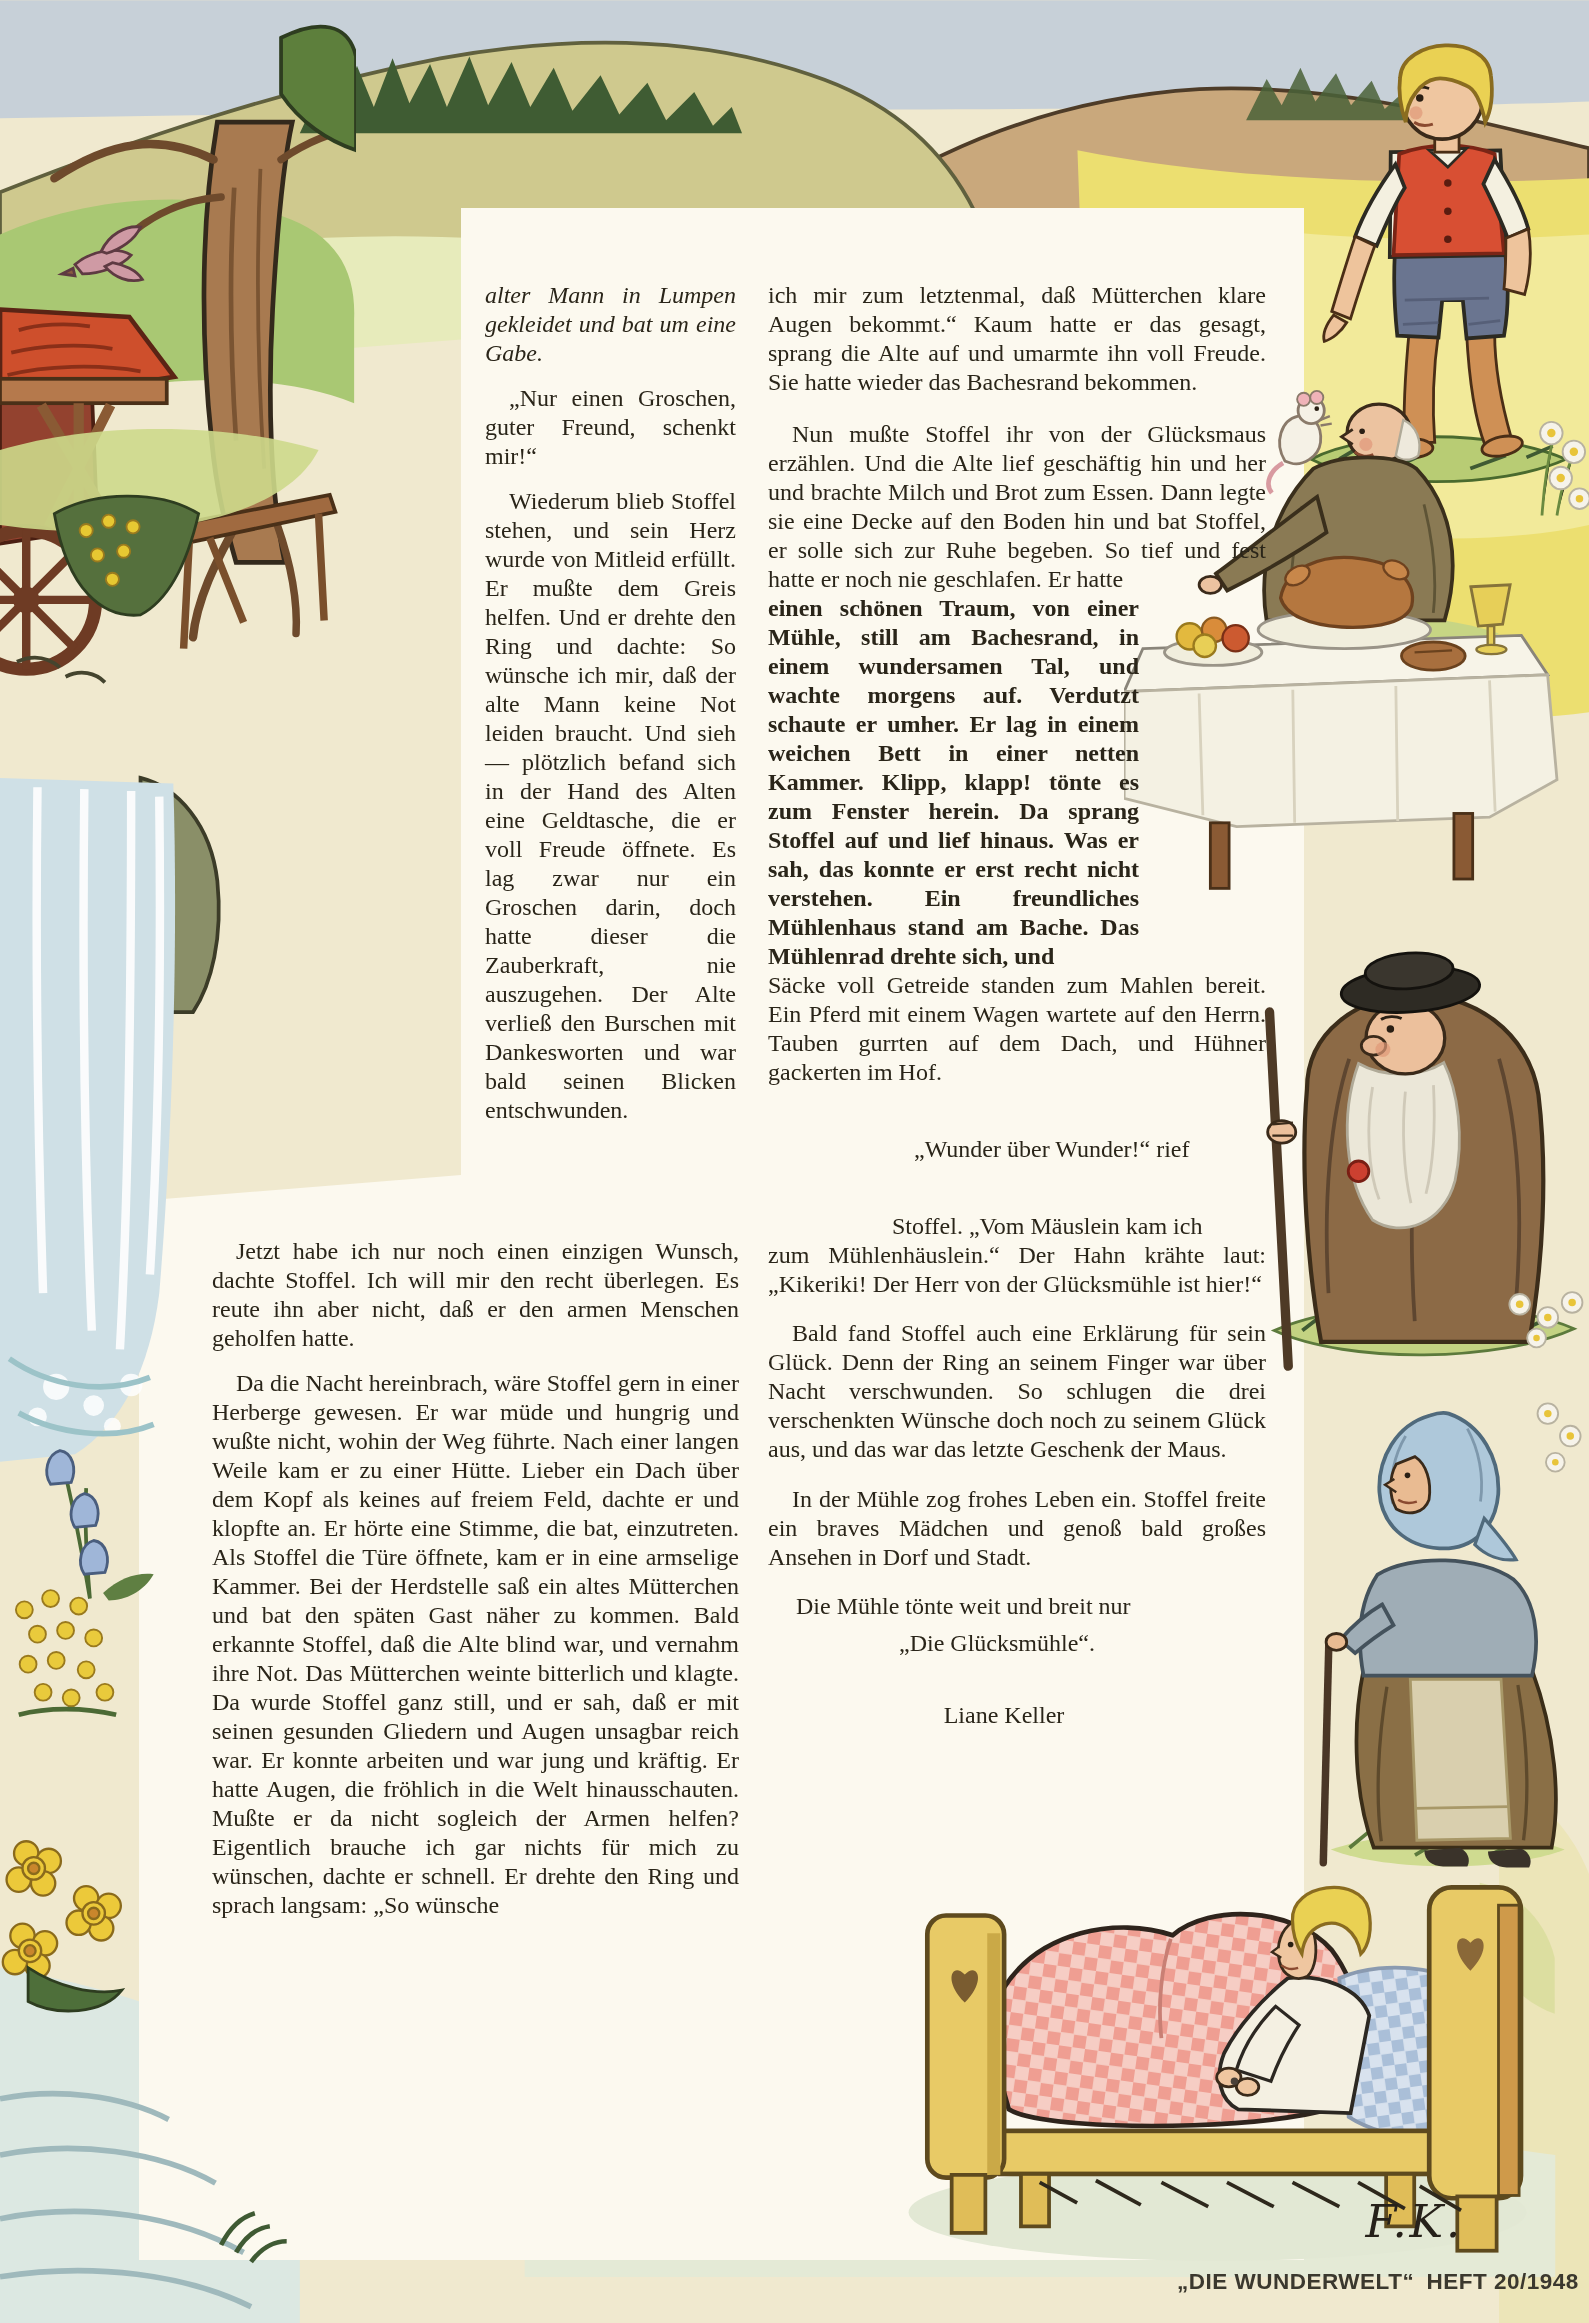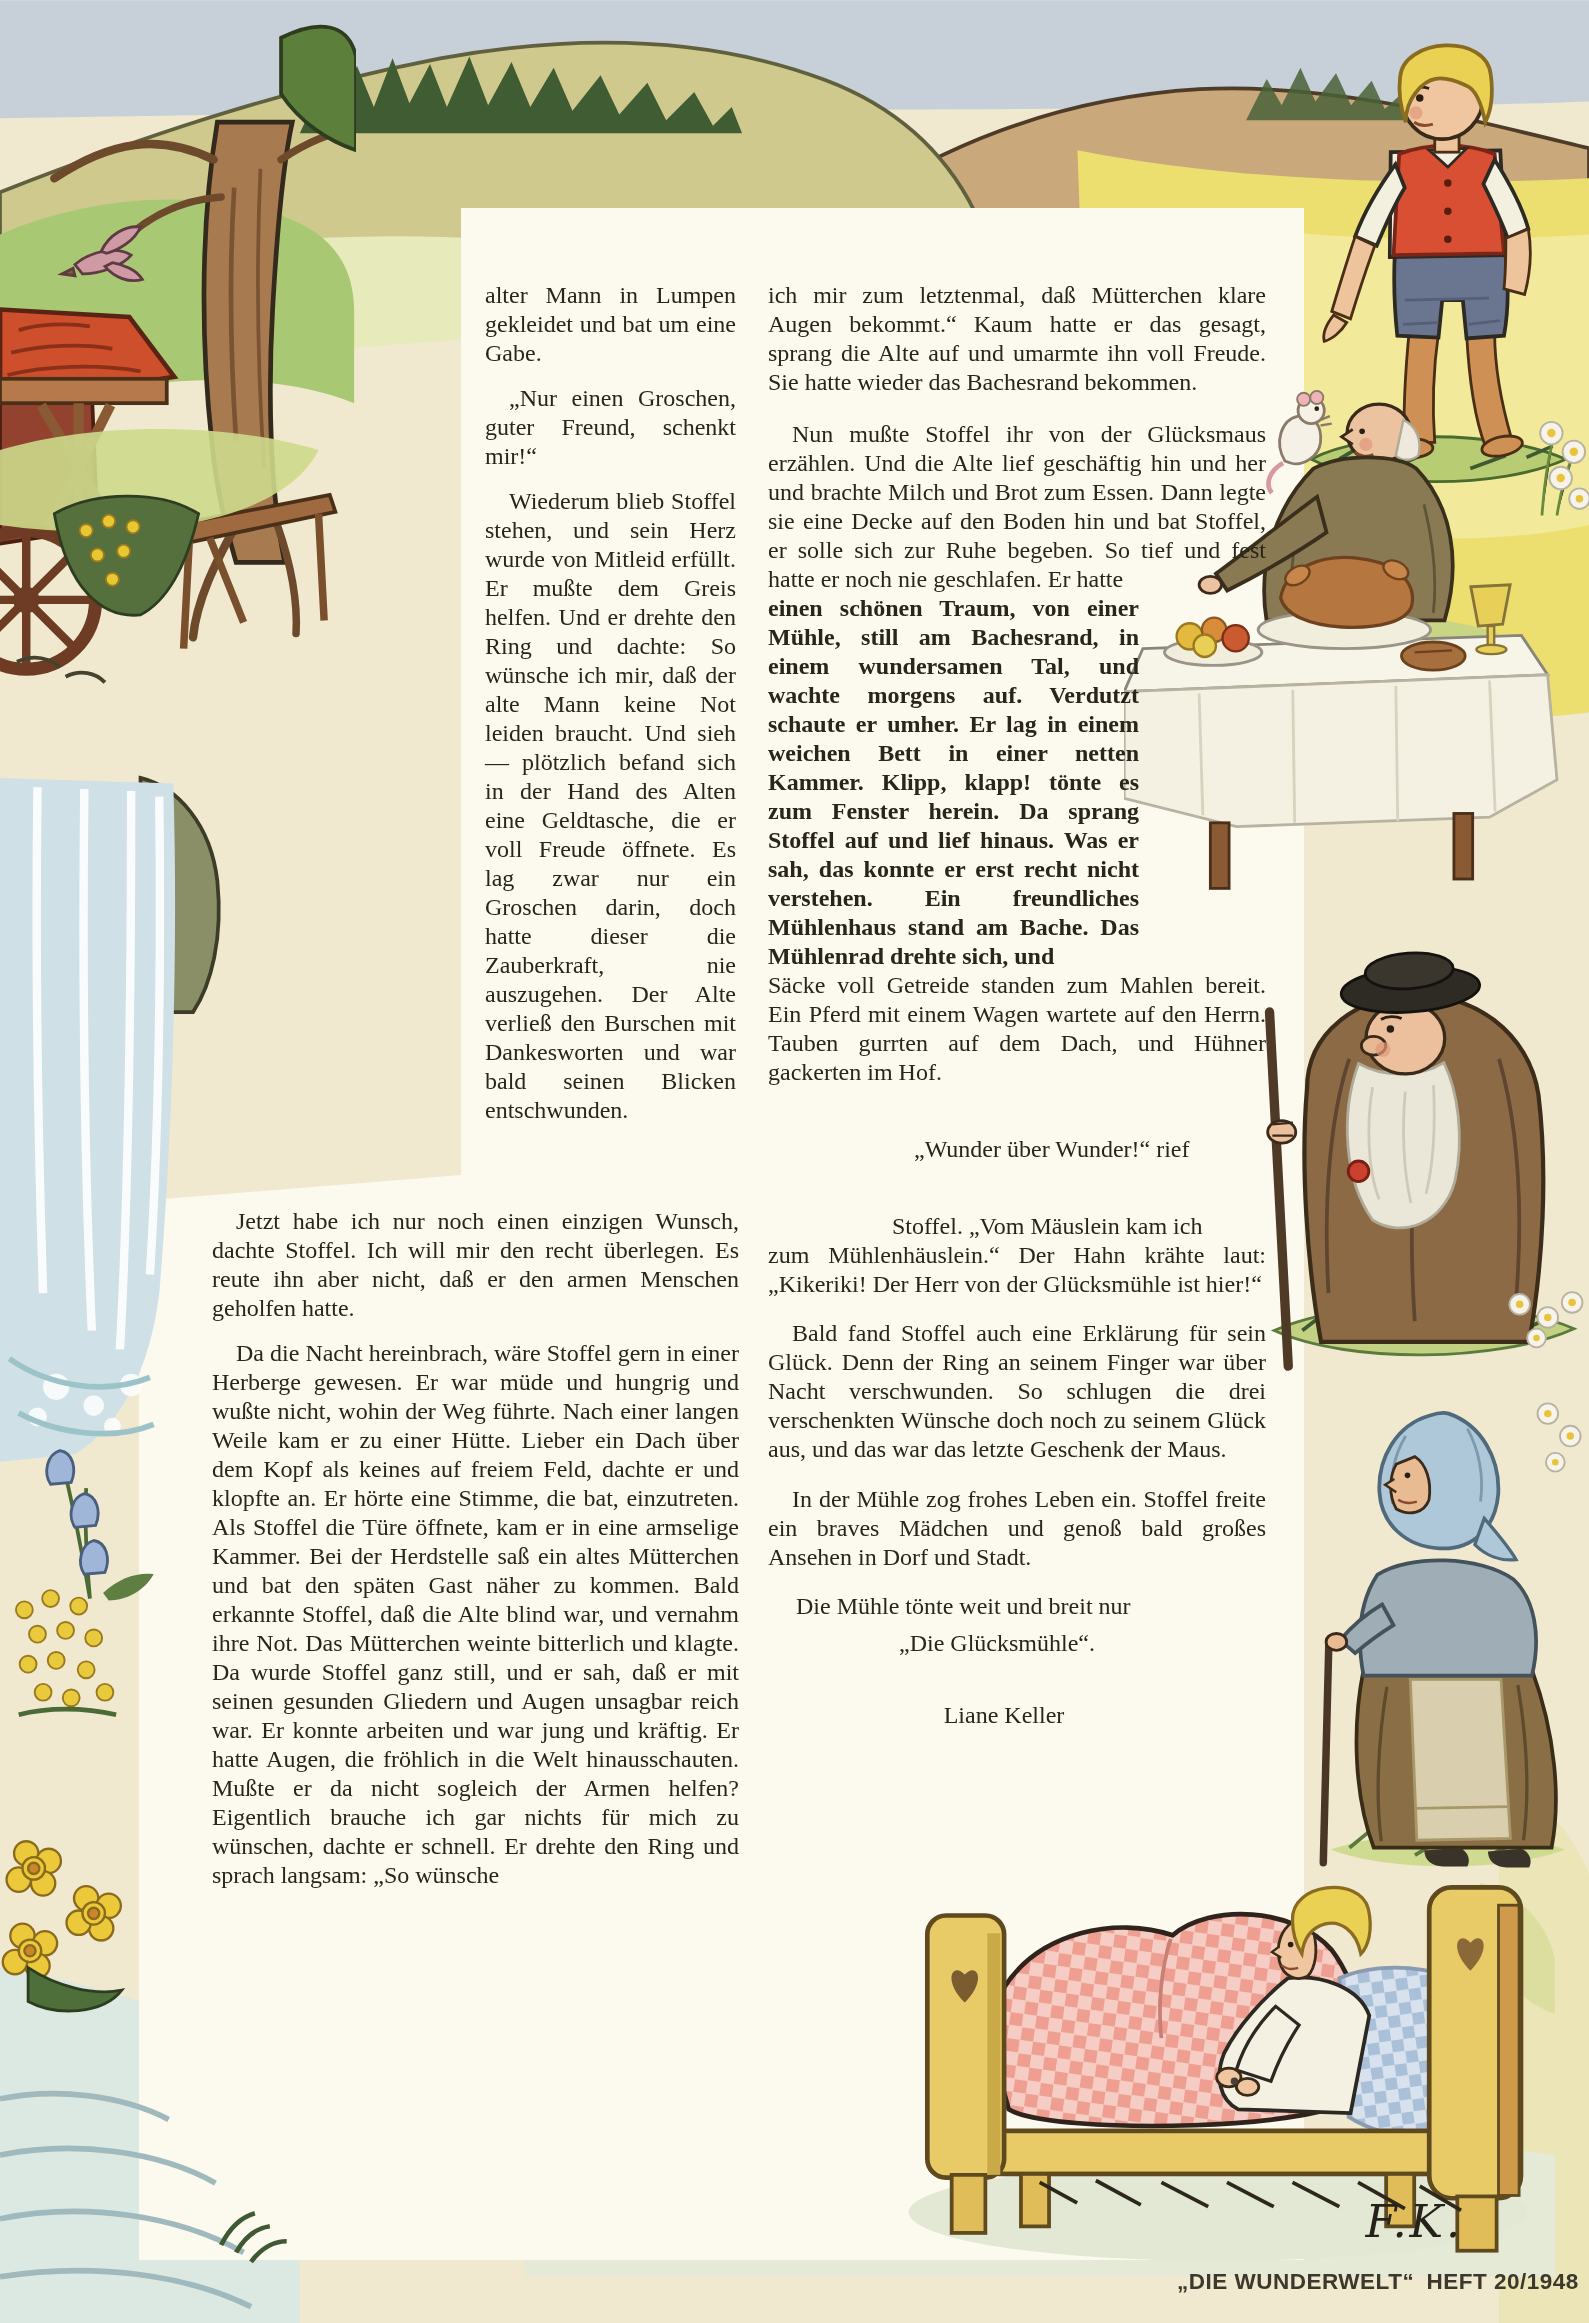--- a/index.html
+++ b/index.html
@@ -369,27 +369,27 @@
       <rect x="566" y="25" width="98" height="332" rx="24" fill="#e8ca66" stroke="#5e4a1e" stroke-width="5"></rect>
       <rect x="640" y="44" width="22" height="310" fill="#cf9a4a" stroke="#5e4a1e" stroke-width="3"></rect>
       <path d="M610,114 C586,90 597,70 610,84 C623,70 634,90 610,114 Z" fill="#8a6838"></path>
       <rect x="596" y="355" width="42" height="58" fill="#e0bd58" stroke="#5e4a1e" stroke-width="4"></rect>
     </g>
     <path d="M150,340 L190,362 M210,338 L258,364 M280,340 L330,366 M350,340 L400,366 M420,340 L470,366 M490,340 L540,368 M556,344 L600,370" stroke="#2e281c" stroke-width="4"></path>
     <text x="498" y="398" font-family="DejaVu Serif, serif" font-style="italic" font-size="48" letter-spacing="3" fill="#26211a">F.K.</text>
   </svg>
 
   <div class="col" style="left:485px;top:281px;width:251px;">
-    <p class="cont" style="margin-bottom:16px;">alter Mann in Lumpen gekleidet und bat um eine Gabe.</p>
+    <p class="cont" style="margin-bottom:16px;font-style:italic;">alter Mann in Lumpen gekleidet und bat um eine Gabe.</p>
     <p style="margin-bottom:16px;">„Nur einen Groschen, guter Freund, schenkt mir!“</p>
     <p>Wiederum blieb Stoffel stehen, und sein Herz wurde von Mitleid erfüllt. Er mußte dem Greis helfen. Und er drehte den Ring und dachte: So wünsche ich mir, daß der alte Mann keine Not leiden braucht. Und sieh — plötzlich befand sich in der Hand des Alten eine Geldtasche, die er voll Freude öffnete. Es lag zwar nur ein Groschen darin, doch hatte dieser die Zauberkraft, nie auszugehen. Der Alte verließ den Burschen mit Dankesworten und war bald seinen Blicken entschwunden.</p>
   </div>
 
   <div class="col" style="left:212px;top:1207px;width:527px;">
-    <p style="margin-bottom:16px;">Jetzt habe ich nur noch einen einzigen Wunsch, dachte Stoffel. Ich will mir den recht überlegen. Es reute ihn aber nicht, daß er den armen Menschen geholfen hatte.</p>
+    <p style="margin-bottom:16px;margin-top:30px;">Jetzt habe ich nur noch einen einzigen Wunsch, dachte Stoffel. Ich will mir den recht überlegen. Es reute ihn aber nicht, daß er den armen Menschen geholfen hatte.</p>
     <p>Da die Nacht hereinbrach, wäre Stoffel gern in einer Herberge gewesen. Er war müde und hungrig und wußte nicht, wohin der Weg führte. Nach einer langen Weile kam er zu einer Hütte. Lieber ein Dach über dem Kopf als keines auf freiem Feld, dachte er und klopfte an. Er hörte eine Stimme, die bat, einzutreten. Als Stoffel die Türe öffnete, kam er in eine armselige Kammer. Bei der Herdstelle saß ein altes Mütterchen und bat den späten Gast näher zu kommen. Bald erkannte Stoffel, daß die Alte blind war, und vernahm ihre Not. Das Mütterchen weinte bitterlich und klagte. Da wurde Stoffel ganz still, und er sah, daß er mit seinen gesunden Gliedern und Augen unsagbar reich war. Er konnte arbeiten und war jung und kräftig. Er hatte Augen, die fröhlich in die Welt hinausschauten. Mußte er da nicht sogleich der Armen helfen? Eigentlich brauche ich gar nichts für mich zu wünschen, dachte er schnell. Er drehte den Ring und sprach langsam: „So wünsche</p>
   </div>
 
   <div class="col" style="left:768px;top:281px;width:498px;">
     <p class="cont" style="margin-bottom:22.5px;">ich mir zum letztenmal, daß Mütterchen klare Augen bekommt.“ Kaum hatte er das gesagt, sprang die Alte auf und umarmte ihn voll Freude. Sie hatte wieder das Bachesrand bekommen.</p>
     <p class="tight">Nun mußte Stoffel ihr von der Glücksmaus erzählen. Und die Alte lief geschäftig hin und her und brachte Milch und Brot zum Essen. Dann legte sie eine Decke auf den Boden hin und bat Stoffel, er solle sich zur Ruhe begeben. So tief und fest hatte er noch nie geschlafen. Er hatte</p>
     <div class="narrowblock">
       <p class="cont tight">einen schönen Traum, von einer Mühle, still am Bachesrand, in einem wundersamen Tal, und wachte morgens auf. Verdutzt schaute er umher. Er lag in einem weichen Bett in einer netten Kammer. Klipp, klapp! tönte es zum Fenster herein. Da sprang Stoffel auf und lief hinaus. Was er sah, das konnte er erst recht nicht verstehen. Ein freundliches Mühlenhaus stand am Bache. Das Mühlenrad drehte sich, und</p>
     </div>
     <p class="cont" style="margin-bottom:13px;">Säcke voll Getreide standen zum Mahlen bereit. Ein Pferd mit einem Wagen wartete auf den Herrn. Tauben gurrten auf dem Dach, und Hühner gackerten im Hof.</p>

